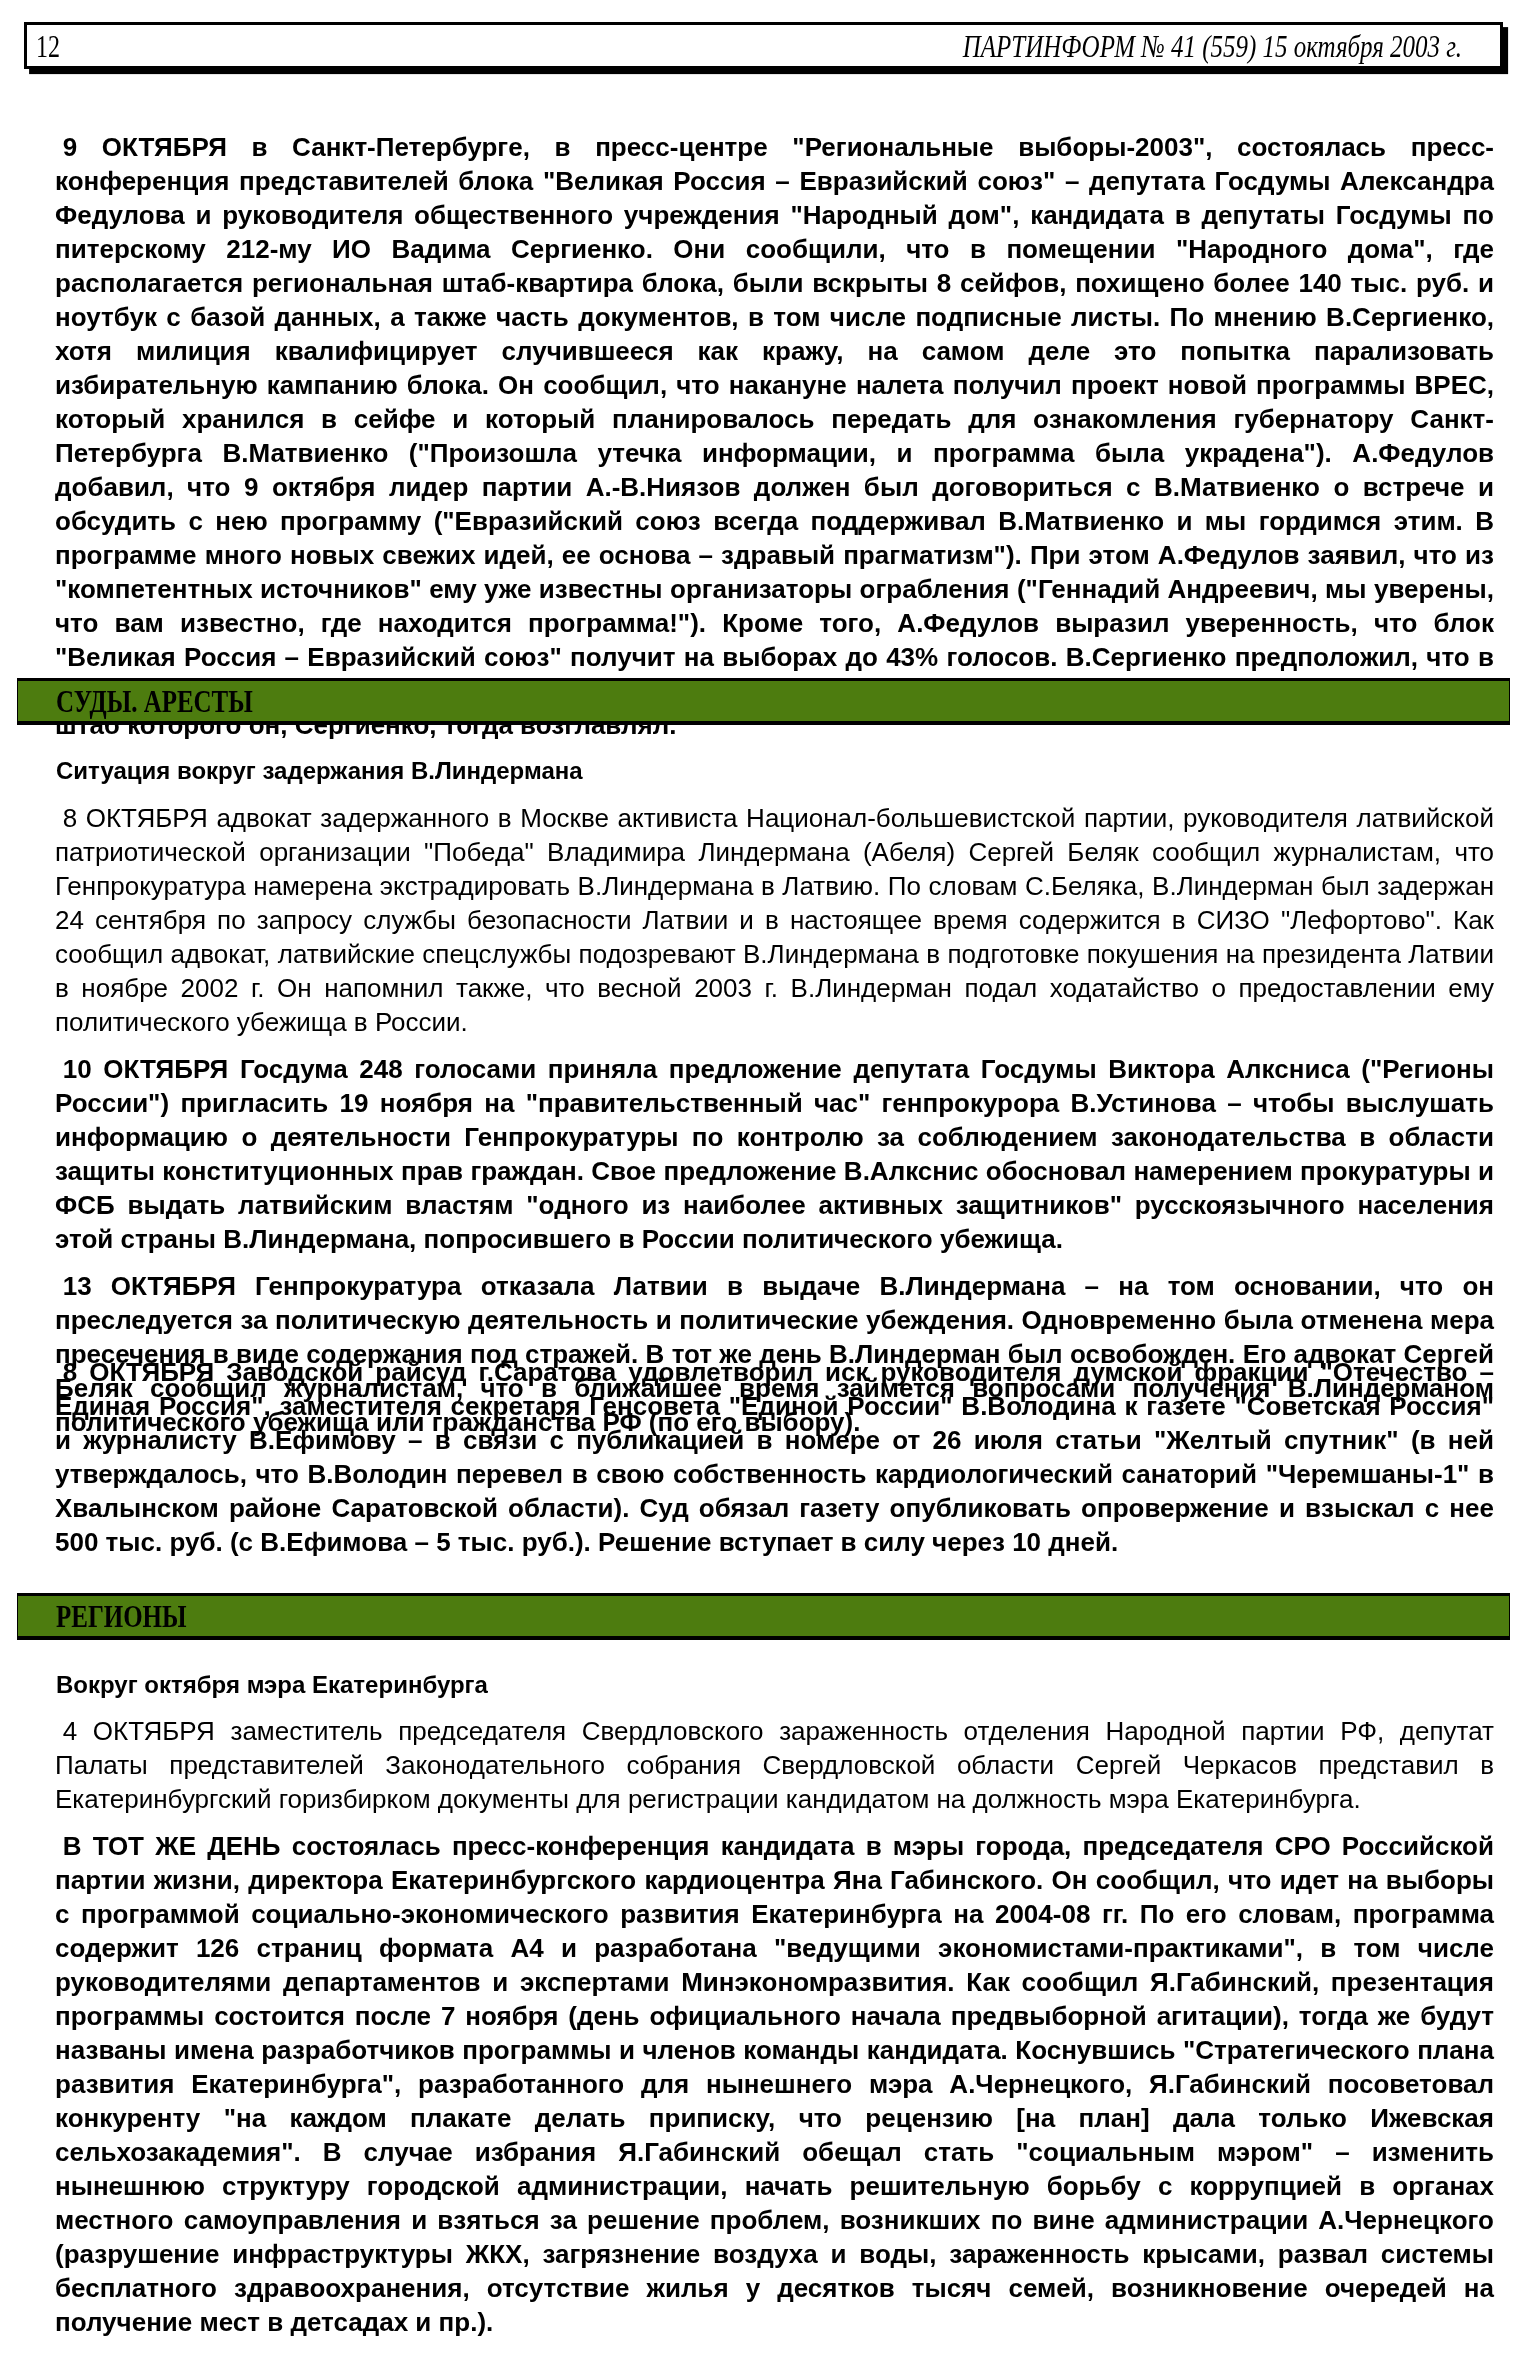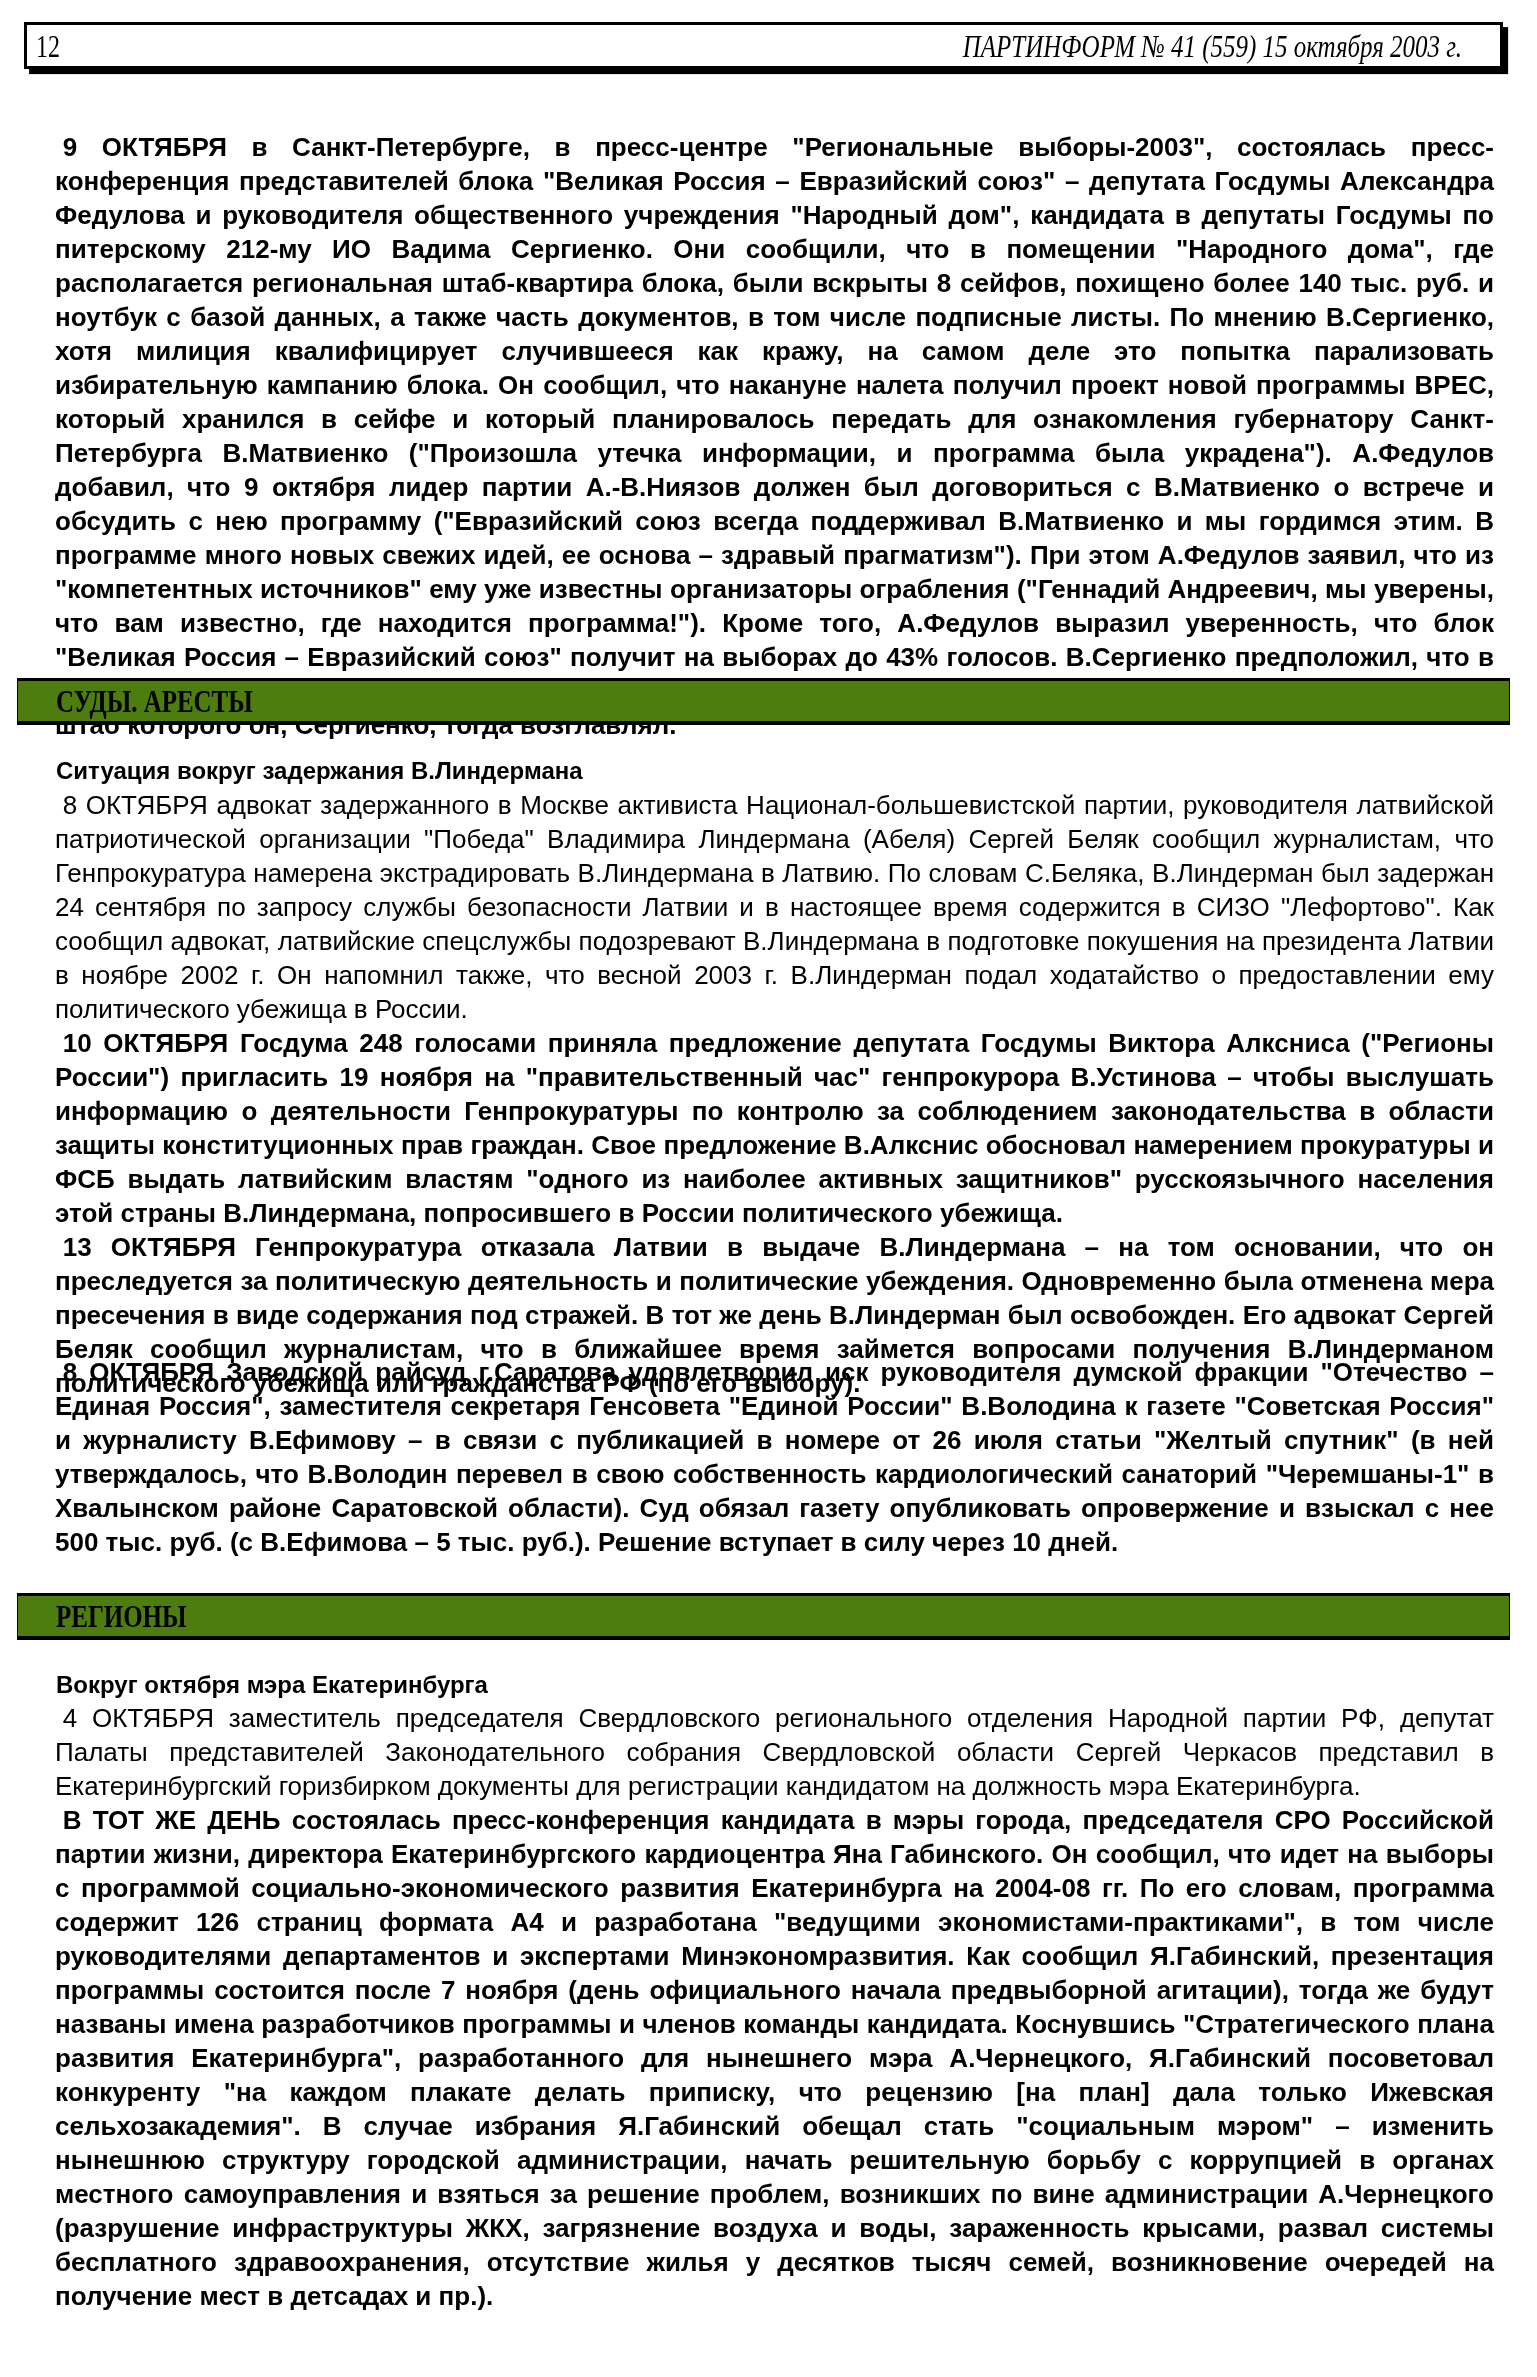--- a/index.html
+++ b/index.html
@@ -37,21 +37,21 @@
     position: absolute; left: 38px; top: 3.8px;
     font-family: "Liberation Serif", serif; font-size: 32px; line-height: 33px; font-weight: bold;
     transform: scaleX(0.78); transform-origin: left center; white-space: nowrap;
   }
 
   .article-title {
     position: absolute; left: 56px;
     font-family: "Liberation Sans", sans-serif; font-weight: bold; font-size: 24px; line-height: 33px;
     white-space: nowrap;
   }
-  .para { display: block; }
+  .para { display: block; margin-top: 13px; }
   .date { font-weight: bold; }
 </style>
 </head>
 <body>
 
 <div class="page">
 
   <div class="header-box">
     <span class="header-page">12</span>
     <span class="header-title">ПАРТИНФОРМ № 41 (559) 15 октября 2003 г.</span>
@@ -73,18 +73,18 @@
 
   <p class="body-text bold indent" style="top:1355px;"><span>8 ОКТЯБРЯ</span><span> Заводской райсуд г.Саратова удовлетворил иск руководителя думской фракции "Отечество – Единая Россия", заместителя секретаря Генсовета "Единой России" В.Володина к газете "Советская Россия" и журналисту В.Ефимову – в связи с публикацией в номере от 26 июля статьи "Желтый спутник" (в ней утверждалось, что В.Володин перевел в свою собственность кардиологический санаторий "Черемшаны-1" в Хвалынском районе Саратовской области). Суд обязал газету опубликовать опровержение и взыскал с нее 500 тыс. руб. (с В.Ефимова – 5 тыс. руб.). Решение вступает в силу через 10 дней.</span></p>
 
   <div class="section-bar" style="top:1593px;">
     <span class="section-label">РЕГИОНЫ</span>
   </div>
 
   <div class="article-title" style="top:1668px;">Вокруг октября мэра Екатеринбурга</div>
 
   <div class="body-text" style="top:1701px;">
-    <span class="para indent"><span>4 ОКТЯБРЯ</span><span> заместитель председателя Свердловского регионального отделения Народной партии РФ, депутат Палаты представителей Законодательного собрания Свердловской области Сергей Черкасов представил в Екатеринбургский горизбирком документы для регистрации кандидатом на должность мэра Екатеринбурга.</span></span>
+    <span class="para indent"><span>4 ОКТЯБРЯ</span><span> заместитель председателя Свердловского зараженность отделения Народной партии РФ, депутат Палаты представителей Законодательного собрания Свердловской области Сергей Черкасов представил в Екатеринбургский горизбирком документы для регистрации кандидатом на должность мэра Екатеринбурга.</span></span>
     <span class="para indent bold"><span>В ТОТ ЖЕ ДЕНЬ</span><span> состоялась пресс-конференция кандидата в мэры города, председателя СРО Российской партии жизни, директора Екатеринбургского кардиоцентра Яна Габинского. Он сообщил, что идет на выборы с программой социально-экономического развития Екатеринбурга на 2004-08 гг. По его словам, программа содержит 126 страниц формата А4 и разработана "ведущими экономистами-практиками", в том числе руководителями департаментов и экспертами Минэкономразвития. Как сообщил Я.Габинский, презентация программы состоится после 7 ноября (день официального начала предвыборной агитации), тогда же будут названы имена разработчиков программы и членов команды кандидата. Коснувшись "Стратегического плана развития Екатеринбурга", разработанного для нынешнего мэра А.Чернецкого, Я.Габинский посоветовал конкуренту "на каждом плакате делать приписку, что рецензию [на план] дала только Ижевская сельхозакадемия". В случае избрания Я.Габинский обещал стать "социальным мэром" – изменить нынешнюю структуру городской администрации, начать решительную борьбу с коррупцией в органах местного самоуправления и взяться за решение проблем, возникших по вине администрации А.Чернецкого (разрушение инфраструктуры ЖКХ, загрязнение воздуха и воды, зараженность крысами, развал системы бесплатного здравоохранения, отсутствие жилья у десятков тысяч семей, возникновение очередей на получение мест в детсадах и пр.).</span></span>
   </div>
 
 </div>
 
 
 </body></html>

